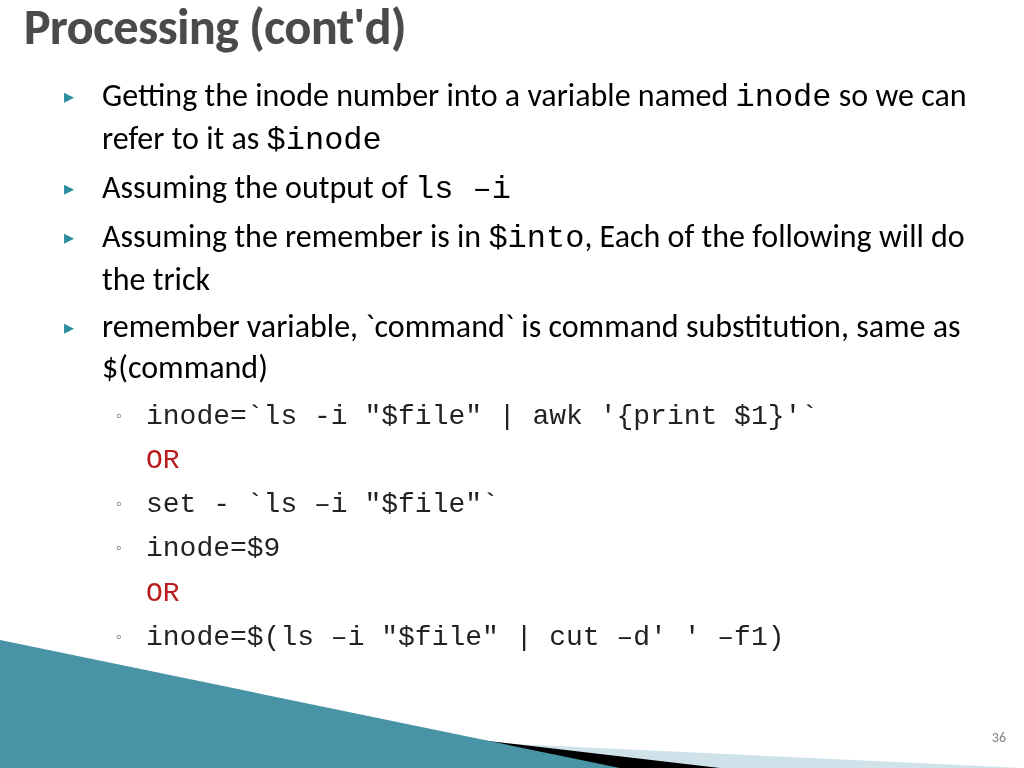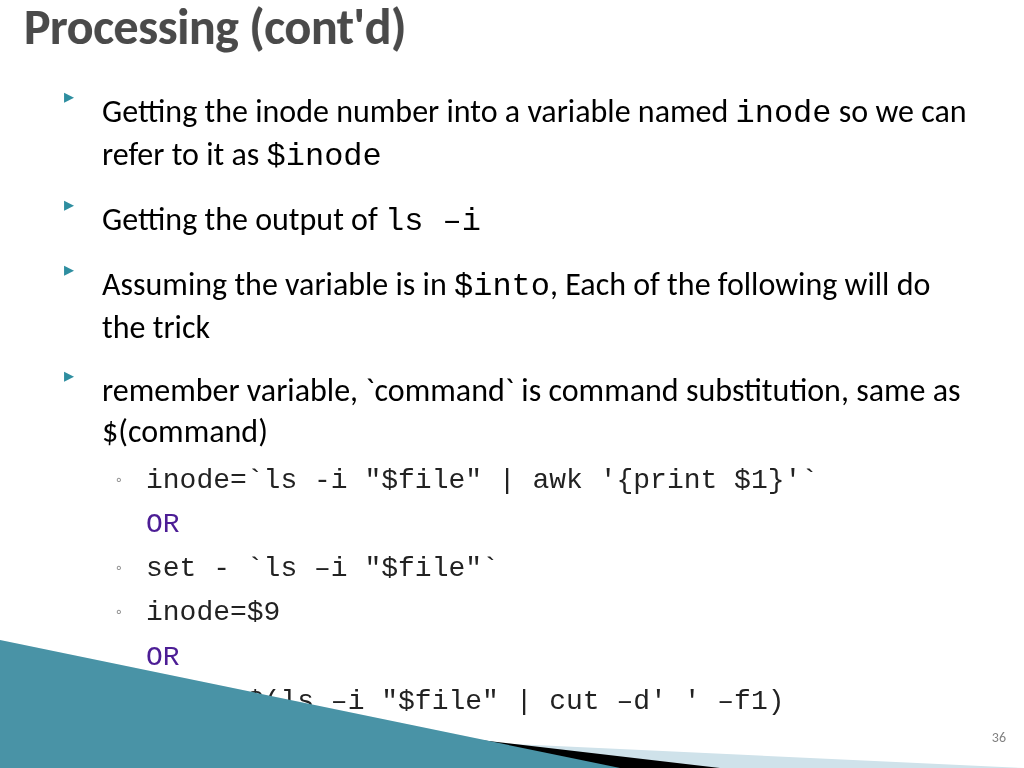--- a/index.html
+++ b/index.html
@@ -42,21 +42,21 @@
     align-items: flex-start;
     margin-bottom: 6px;
   }
   .bullet .marker {
     flex: 0 0 38px;
     color: #2e8ea0;
     font-size: 20px;
     line-height: 40px;
     padding-left: 4px;
   }
-  .bullet .text { flex: 1; margin-top: 16px; }
+  .bullet .text { flex: 1; }
   .mono { font-family: 'Courier New', monospace; }
   .sub-list {
     margin-left: 56px;
     font-size: 28px;
     line-height: 1.58;
   }
   .sub-item {
     display: flex;
     align-items: flex-start;
   }
@@ -67,21 +67,21 @@
     line-height: 42px;
   }
   .sub-item .text {
     flex: 1;
     font-family: 'Courier New', monospace;
     color: #222;
   }
   .or-line {
     margin-left: 30px;
     font-family: 'Courier New', monospace;
-    color: #4c1d95;
+    color: #b91c1c;
   }
   .pagenum {
     position: absolute;
     right: 18px;
     bottom: 22px;
     font-size: 14px;
     color: #808080;
   }
   
   .tri-teal {
@@ -133,29 +133,29 @@
         <span>Getting the inode number into a variable named </span>
         <span class="mono">inode</span>
         <span> so we can refer to it as </span>
         <span class="mono">$inode</span>
       </div>
     </div>
 
     <div class="bullet">
       <div class="marker">▸</div>
       <div class="text">
-        <span>Getting the output of </span>
+        <span>Assuming the output of </span>
         <span class="mono">ls –i</span>
       </div>
     </div>
 
     <div class="bullet">
       <div class="marker">▸</div>
       <div class="text">
-        <span>Assuming the variable is in </span>
+        <span>Assuming the remember is in </span>
         <span class="mono">$into</span><span>, Each of the following will do the trick</span>
       </div>
     </div>
 
     <div class="bullet">
       <div class="marker">▸</div>
       <div class="text">remember variable, `command` is command substitution, same as $(command)</div>
     </div>
 
     <div class="sub-list">

